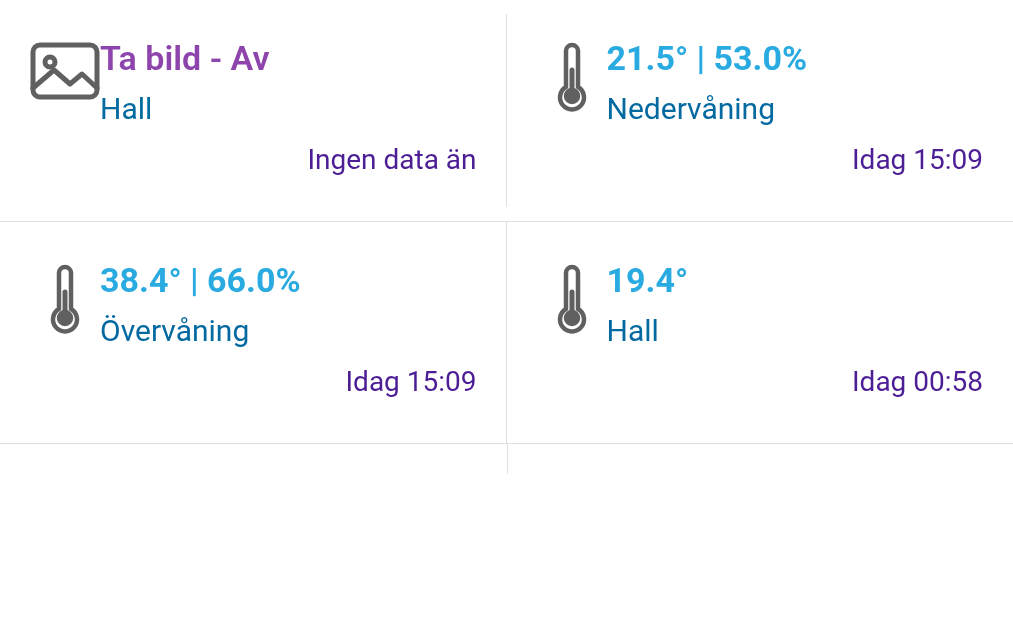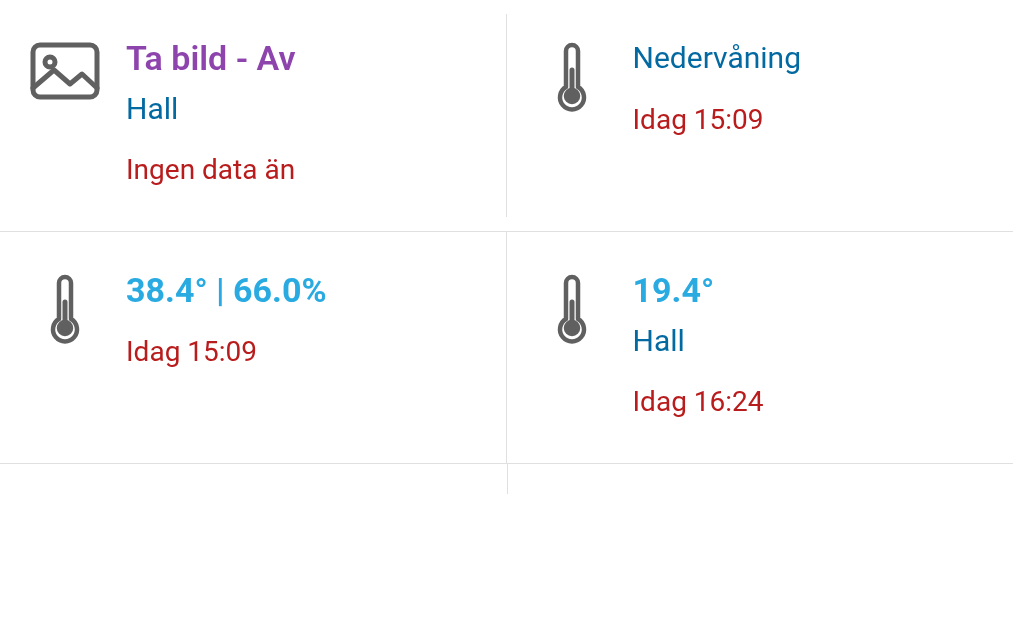--- a/index.html
+++ b/index.html
@@ -16,21 +16,20 @@
     }
     .grid {
       display: grid;
       grid-template-columns: 1fr 1fr;
       grid-template-rows: auto auto auto;
       width: 100%;
     }
     .card {
       display: flex;
       padding: 38px 30px 42px 30px;
-      gap: 26px;
       align-items: flex-start;
       position: relative;
     }
     .separator-h {
       grid-column: 1 / -1;
       height: 1px;
       background: #e0e0e0;
     }
     .separator-v {
       position: absolute;
@@ -70,23 +69,24 @@
     }
     .subtitle {
       font-size: 30px;
       font-weight: 400;
       color: #0369a1;
       line-height: 1.35;
     }
     .meta {
       font-size: 28px;
       font-weight: 400;
-      color: #b91c1c;
+      color: #4c1d95;
       line-height: 1.35;
-      margin-top: 12px;
+      margin-top: 2px;
+      text-align: right;
     }
     
     .bottom-sep {
       position: absolute;
       bottom: 0;
       left: 50%;
       width: 1px;
       height: 30px;
       background: #e0e0e0;
     }
@@ -118,54 +118,56 @@
 
   <div class="card">
     <div class="icon-wrap">
       <svg width="40" height="70" viewBox="0 0 40 70" fill="none" stroke="#606060" stroke-width="4.5" stroke-linecap="round" stroke-linejoin="round">
         <path d="M14 9 a6 6 0 0 1 12 0 v36 a12 12 0 1 1 -12 0 Z"></path>
         <circle cx="20" cy="54" r="6" fill="#606060"></circle>
         <line x1="20" y1="28" x2="20" y2="50" stroke-width="5"></line>
       </svg>
     </div>
     <div class="content">
+      <div class="title sensor">21.5° | 53.0%</div>
       <div class="subtitle">Nedervåning</div>
       <div class="meta">Idag 15:09</div>
     </div>
   </div>
 
   <div class="separator-h"></div>
 
   <div class="card">
     <div class="icon-wrap">
       <svg width="40" height="70" viewBox="0 0 40 70" fill="none" stroke="#606060" stroke-width="4.5" stroke-linecap="round" stroke-linejoin="round">
         <path d="M14 9 a6 6 0 0 1 12 0 v36 a12 12 0 1 1 -12 0 Z"></path>
         <circle cx="20" cy="54" r="6" fill="#606060"></circle>
         <line x1="20" y1="28" x2="20" y2="50" stroke-width="5"></line>
       </svg>
     </div>
     <div class="content">
       <div class="title sensor">38.4° | 66.0%</div>
+      <div class="subtitle">Övervåning</div>
       <div class="meta">Idag 15:09</div>
     </div>
     <div class="separator-v full"></div>
   </div>
 
   <div class="card">
     <div class="icon-wrap">
       <svg width="40" height="70" viewBox="0 0 40 70" fill="none" stroke="#606060" stroke-width="4.5" stroke-linecap="round" stroke-linejoin="round">
         <path d="M14 9 a6 6 0 0 1 12 0 v36 a12 12 0 1 1 -12 0 Z"></path>
         <circle cx="20" cy="54" r="6" fill="#606060"></circle>
         <line x1="20" y1="28" x2="20" y2="50" stroke-width="5"></line>
       </svg>
     </div>
     <div class="content">
       <div class="title sensor">19.4°</div>
       <div class="subtitle">Hall</div>
-      <div class="meta">Idag 16:24</div>
+      <div class="meta">Idag 00:58</div>
     </div>
   </div>
 
   <div class="separator-h"></div>
 
 </div>
 
 <div class="footer">
   <div class="bottom-sep"></div>
 </div>

